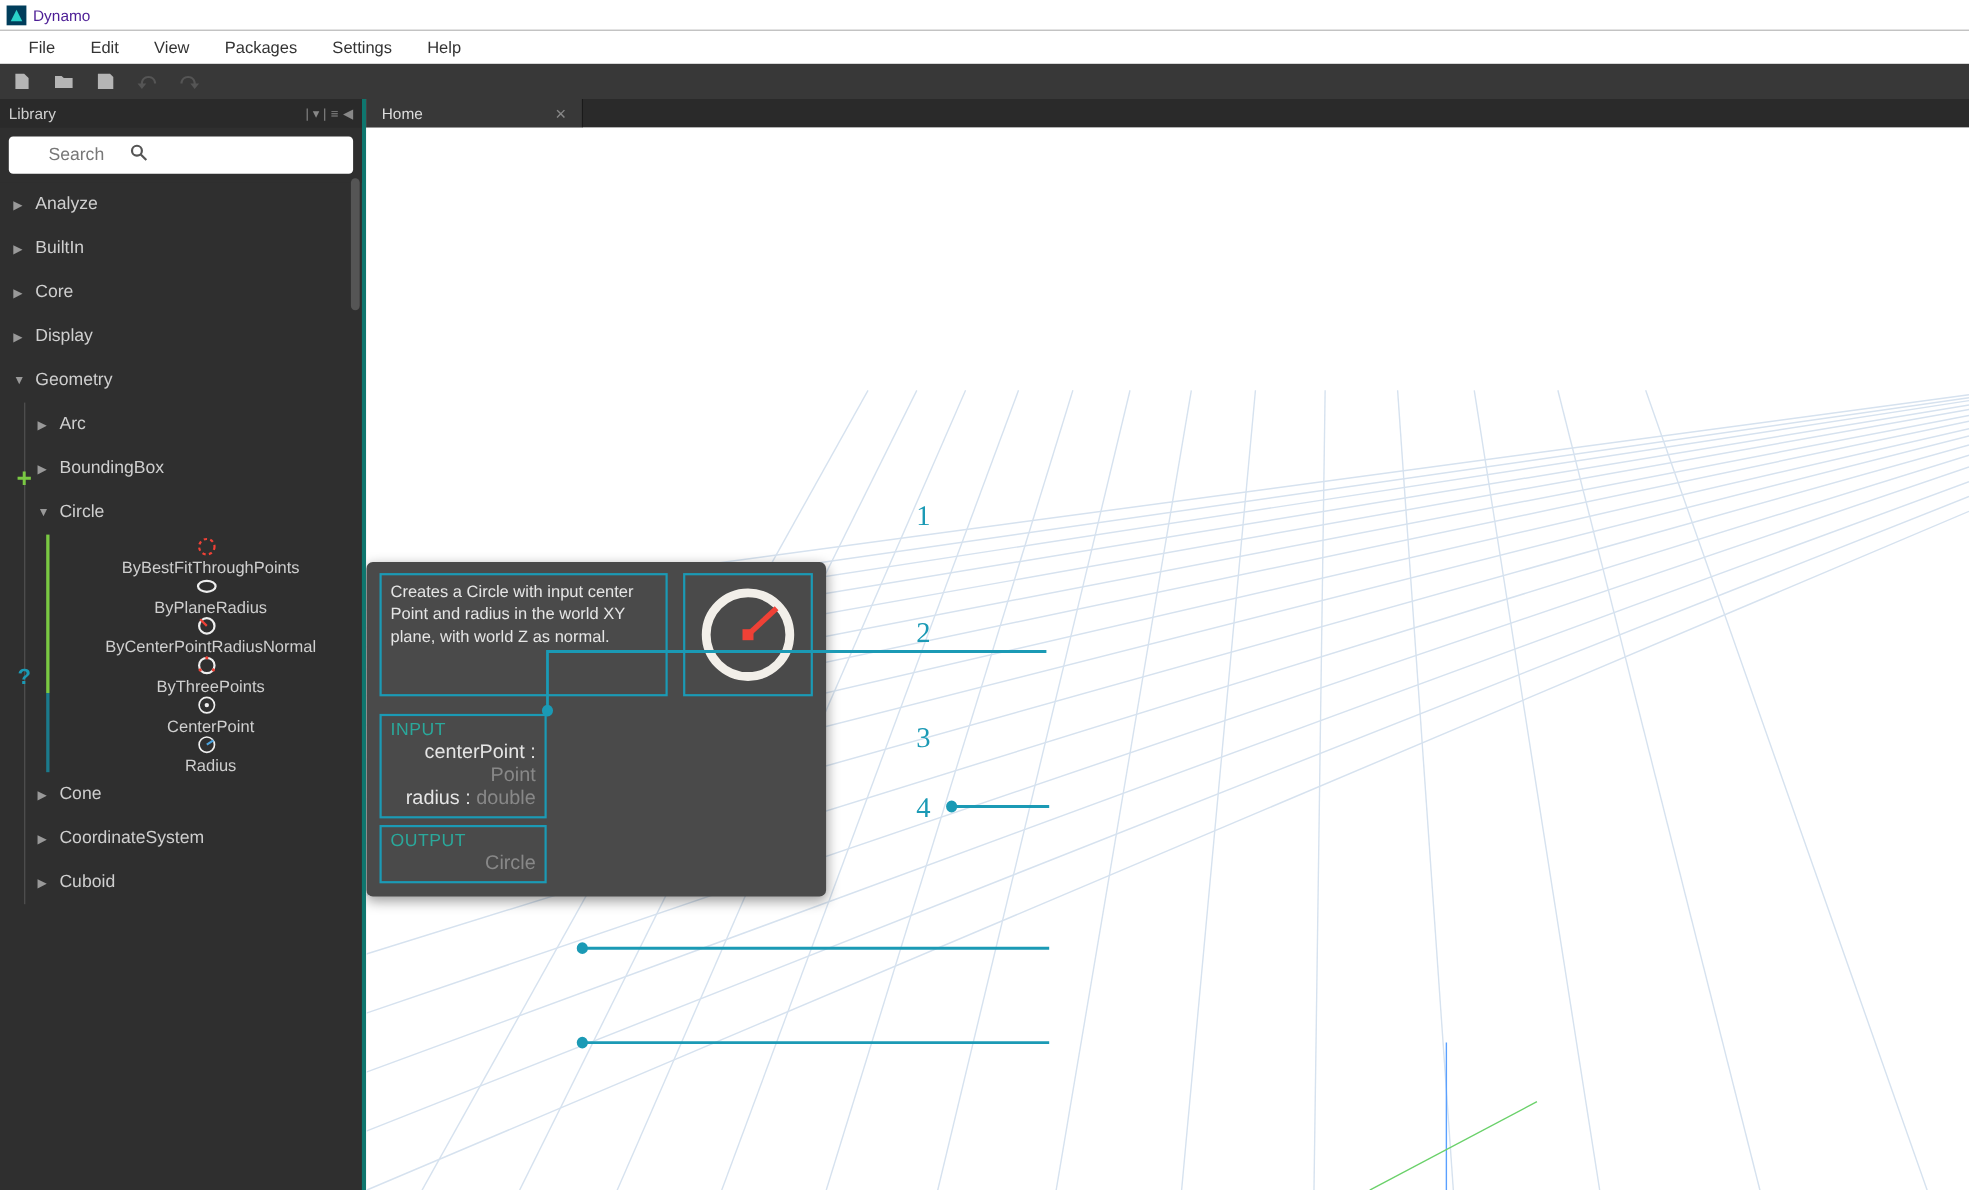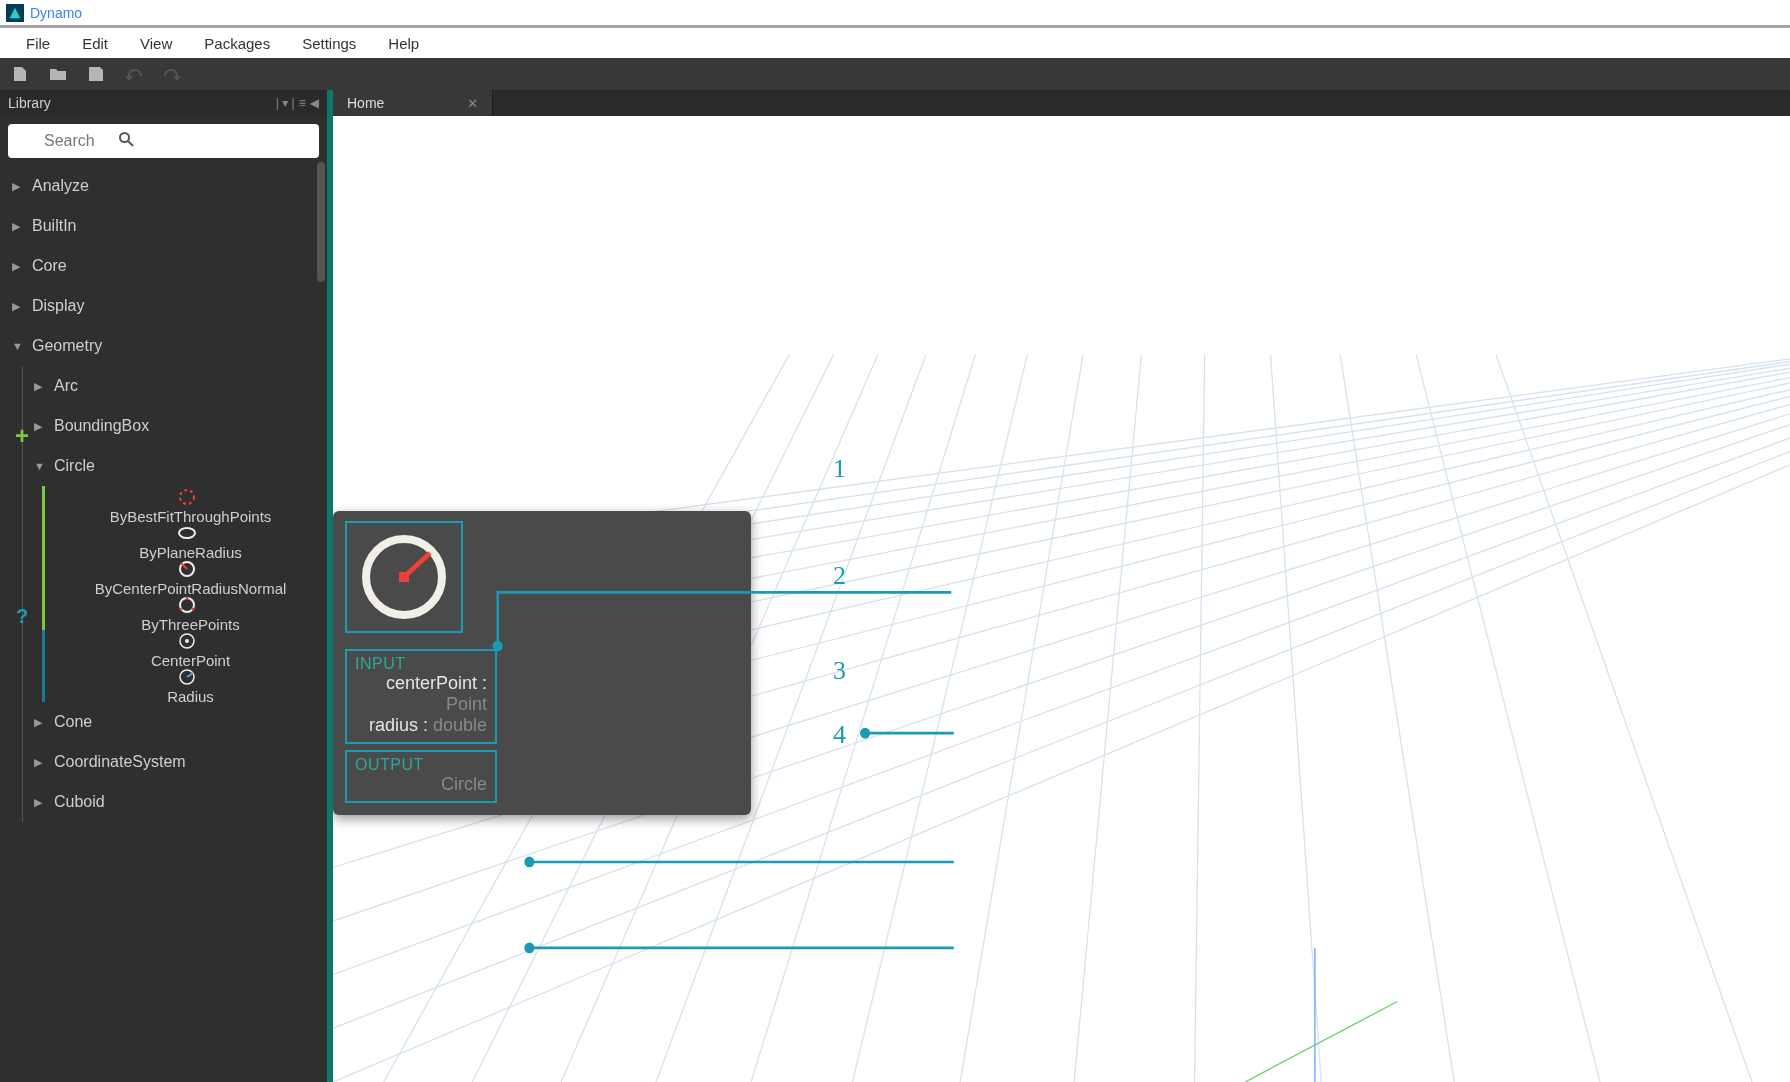--- a/index.html
+++ b/index.html
@@ -1,37 +1,37 @@
 <!DOCTYPE html>
 <html><head>
 <meta charset="utf-8">
 <style>
   * { box-sizing: border-box; margin: 0; padding: 0; font-family: "Segoe UI", Arial, sans-serif; }
   html, body { width: 100%; height: 100%; background: #fff; overflow: hidden; }
 
   
-  .titlebar { height: 28px; background: #fff; display: flex; align-items: center; padding: 0 6px; font-size: 14px; color: #3b82f6; border-bottom: 3px solid #a3a3a3; }
+  .titlebar { height: 28px; background: #fff; display: flex; align-items: center; padding: 0 6px; font-size: 14px; color: #4c1d95; border-bottom: 1px solid #a3a3a3; }
   .titlebar .app-icon { width: 18px; height: 18px; margin-right: 6px; background: #003d5b; display: inline-flex; align-items: center; justify-content: center; }
   .titlebar .app-icon svg { width: 14px; height: 14px; }
 
   
   .menubar { height: 30px; background: #fff; display: flex; align-items: center; padding: 0 10px; font-size: 15px; color: #333; }
   .menubar .menu-item { padding: 4px 16px; cursor: pointer; }
 
   
   .toolbar { height: 32px; background: #383838; display: flex; align-items: center; padding: 0 8px; gap: 14px; }
   .toolbar .tool-btn { width: 24px; height: 24px; display: inline-flex; align-items: center; justify-content: center; color: #b5b5b5; cursor: pointer; }
   .toolbar .tool-btn svg { fill: #b5b5b5; }
   .toolbar .tool-btn.dim svg { fill: #555; }
 
   
   .main { display: flex; height: calc(100% - 90px); }
 
   
-  .library { width: 333px; background: #2f2f2f; display: flex; flex-direction: column; position: relative; border-right: 6px solid #0f766e; }
+  .library { width: 333px; background: #2f2f2f; display: flex; flex-direction: column; position: relative; border-right: 4px solid #0f766e; }
   .library-header { height: 26px; background: #2a2a2a; display: flex; align-items: center; justify-content: space-between; padding: 0 8px; color: #cfcfcf; font-size: 14px; }
   .library-header .hdr-icons { color: #888; font-size: 12px; display: flex; gap: 4px; align-items: center; }
   .library-search-wrap { padding: 8px; background: #2f2f2f; }
   .library-search { width: 100%; height: 34px; border-radius: 4px; background: #fff; border: none; padding: 0 12px 0 36px; font-size: 16px; color: #737373; }
   .search-wrap-inner { position: relative; }
   .search-icon { position: absolute; left: 110px; top: 50%; transform: translateY(-50%); color: #555; font-size: 16px; pointer-events: none; }
   .library-search::placeholder { color: #777; }
 
   .tree { flex: 1; overflow-y: auto; padding-bottom: 10px; }
   .tree-scrollbar { position: absolute; right: 2px; top: 72px; width: 8px; height: 120px; background: #555; border-radius: 4px; }
@@ -55,21 +55,21 @@
   .tree-item.level3 { padding-left: 64px; height: 36px; font-size: 15px; }
   .tree-item.level3.selected { background: #3a3a3a; }
 
   .side-action { position: absolute; left: 10px; width: 24px; height: 24px; display: flex; align-items: center; justify-content: center; }
   .side-action.plus { top: 334px; color: #7ac943; font-size: 24px; font-weight: bold; }
   .side-action.help { top: 514px; color: #1b9ab5; font-size: 20px; font-weight: bold; }
 
   
   .canvas-wrap { flex: 1; display: flex; flex-direction: column; background: #fff; position: relative; }
   .tabbar { height: 26px; background: #2a2a2a; display: flex; align-items: stretch; }
-  .tab { display: flex; align-items: center; padding: 0 14px; background: #383838; color: #dcdcdc; font-size: 14px; gap: 83px; border-right: 1px solid #1a1a1a; }
+  .tab { display: flex; align-items: center; padding: 0 14px; background: #383838; color: #dcdcdc; font-size: 14px; gap: 120px; border-right: 1px solid #1a1a1a; }
   .tab .close-x { color: #888; font-size: 13px; cursor: pointer; }
 
   .canvas { flex: 1; position: relative; overflow: hidden; background: #fff; }
   .grid-svg { position: absolute; inset: 0; width: 100%; height: 100%; }
 
   
   .tooltip-panel { position: absolute; left: 0px; top: 395px; width: 418px; background: #4a4a4a; border-radius: 6px; padding: 10px 12px 12px 12px; color: #e5e5e5; box-shadow: 0 4px 12px rgba(0,0,0,0.4); }
   .desc-row { display: flex; gap: 14px; }
   .desc-box { border: 2px solid #1b9ab5; padding: 6px 8px; font-size: 15px; line-height: 1.35; flex: 1; }
   .icon-box { border: 2px solid #1b9ab5; width: 118px; height: 112px; display: flex; align-items: center; justify-content: center; flex-shrink: 0; background: #4a4a4a; }
@@ -316,20 +316,21 @@
           <line x1="1000" y1="720" x2="855" y2="178"></line>
           <line x1="1120" y1="720" x2="918" y2="178"></line>
         </g>
 
         <line x1="775" y1="720" x2="775" y2="620" stroke="#5aa0ff" stroke-width="1"></line>
         <line x1="720" y1="720" x2="840" y2="660" stroke="#6ad16a" stroke-width="1"></line>
       </svg>
 
       <div class="tooltip-panel">
         <div class="desc-row">
+          <div class="desc-box">Creates a Circle with input center Point and radius in the world XY plane, with world Z as normal.</div>
           <div class="icon-box">
             <svg width="96" height="96" viewBox="0 0 96 96">
               <circle cx="48" cy="48" r="38" fill="none" stroke="#f2efe9" stroke-width="8"></circle>
               <line x1="48" y1="48" x2="74" y2="24" stroke="#ef4136" stroke-width="5"></line>
               <rect x="43" y="43" width="10" height="10" fill="#ef4136"></rect>
             </svg>
           </div>
         </div>
 
         <div class="io-block" style="position:relative;">

